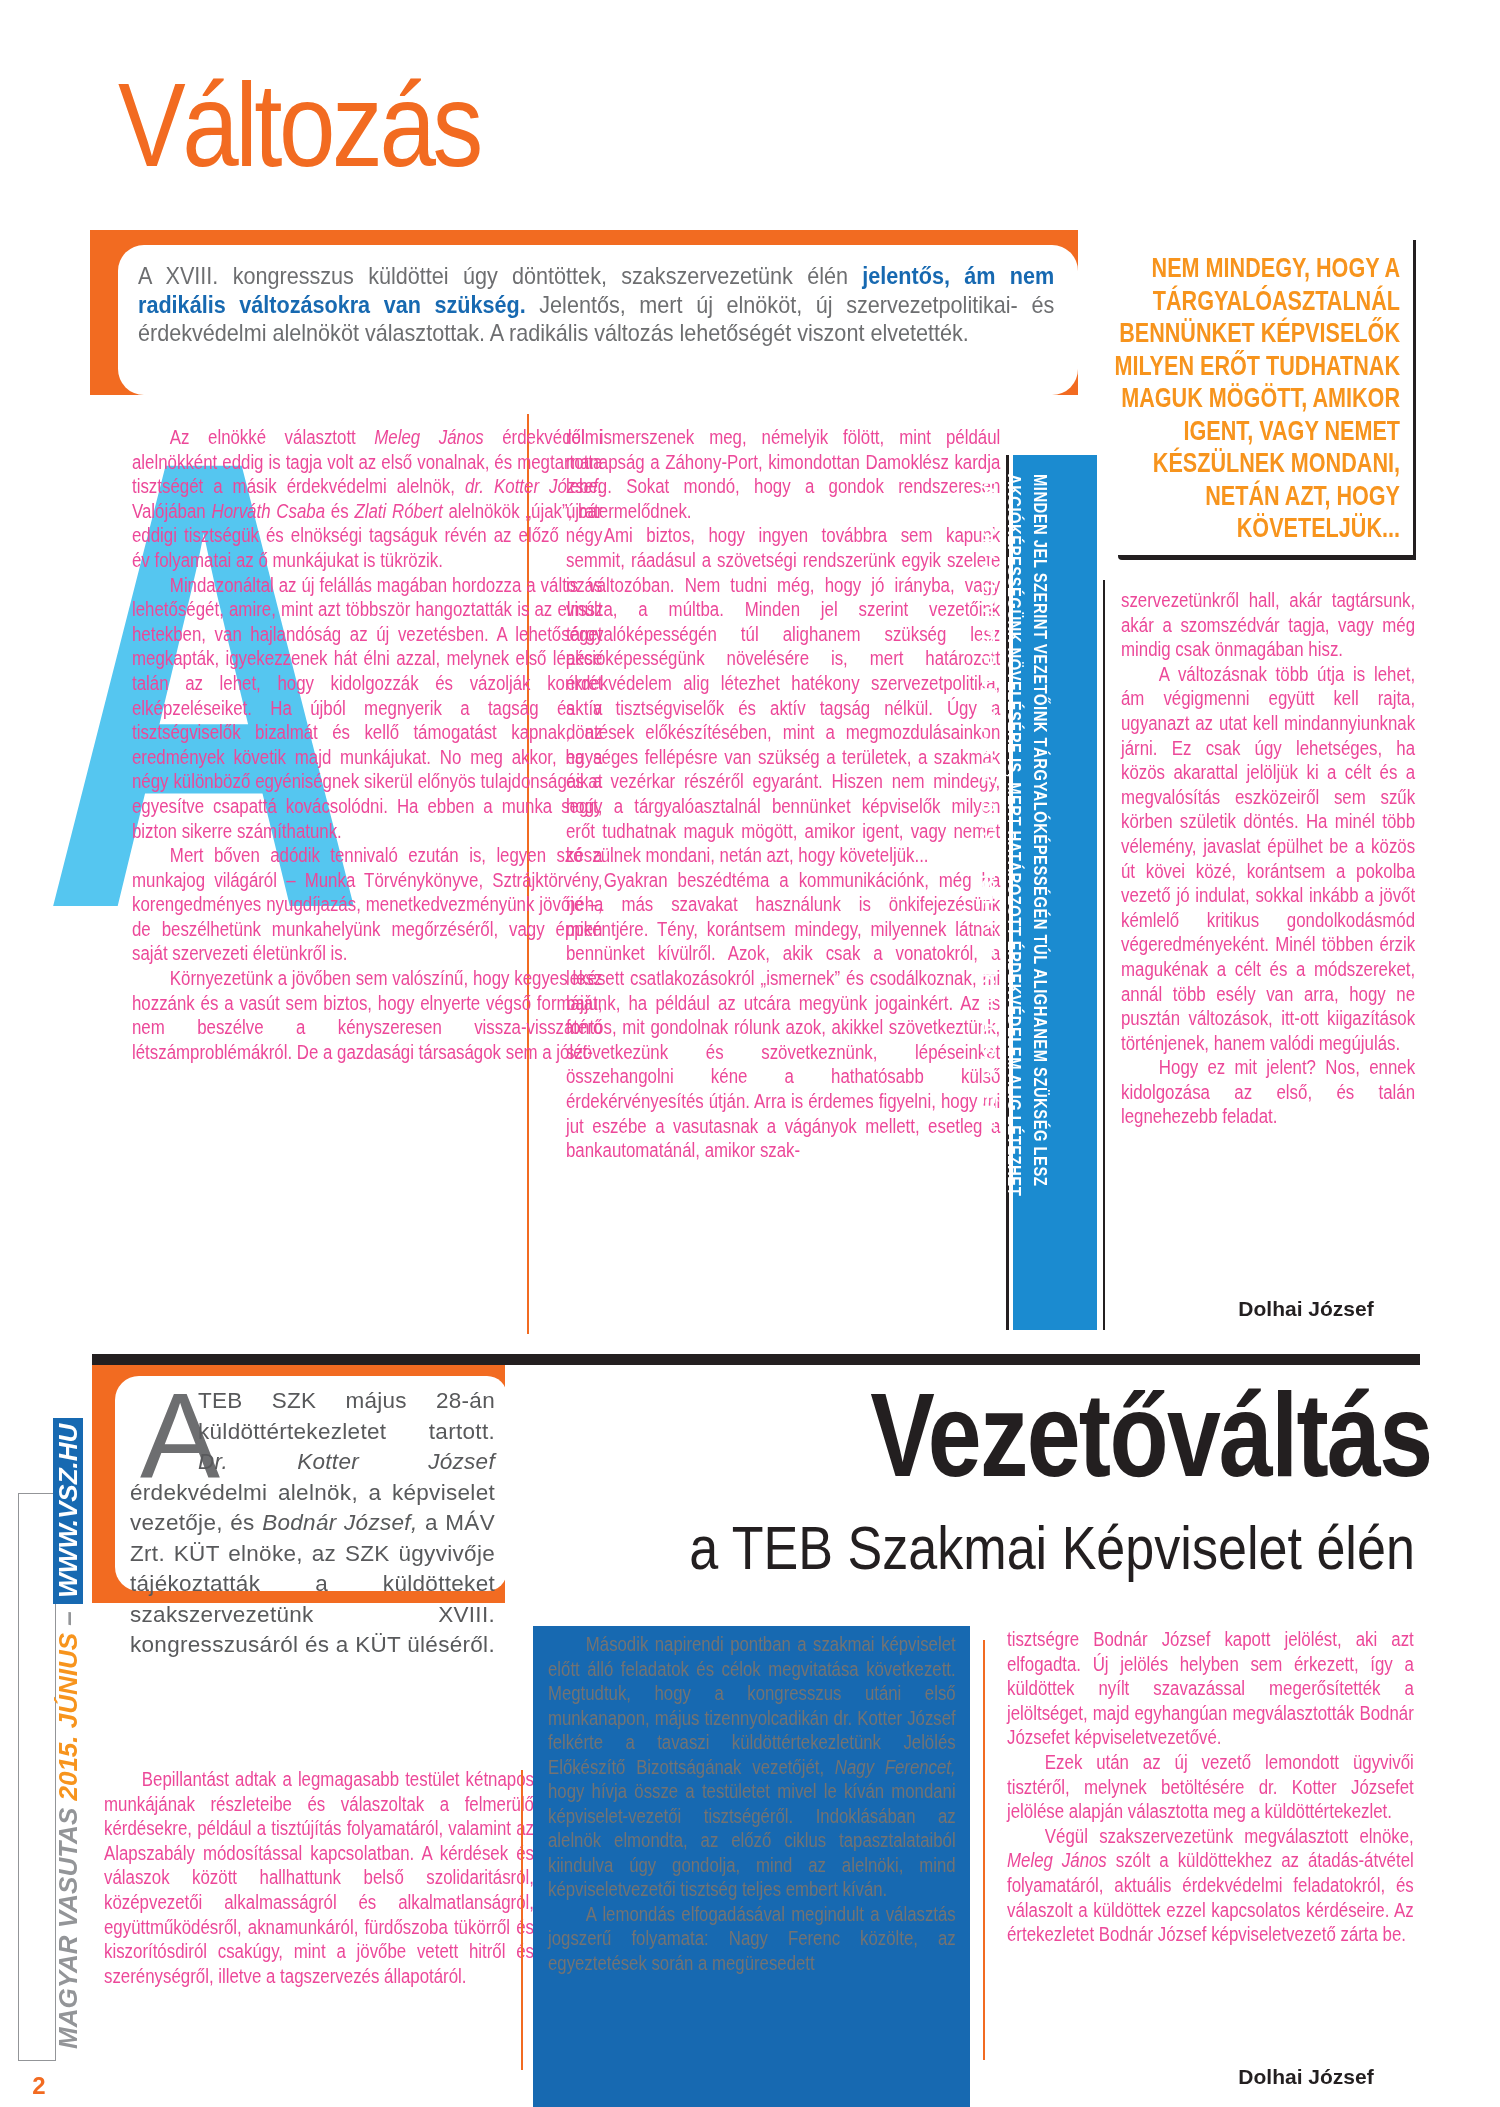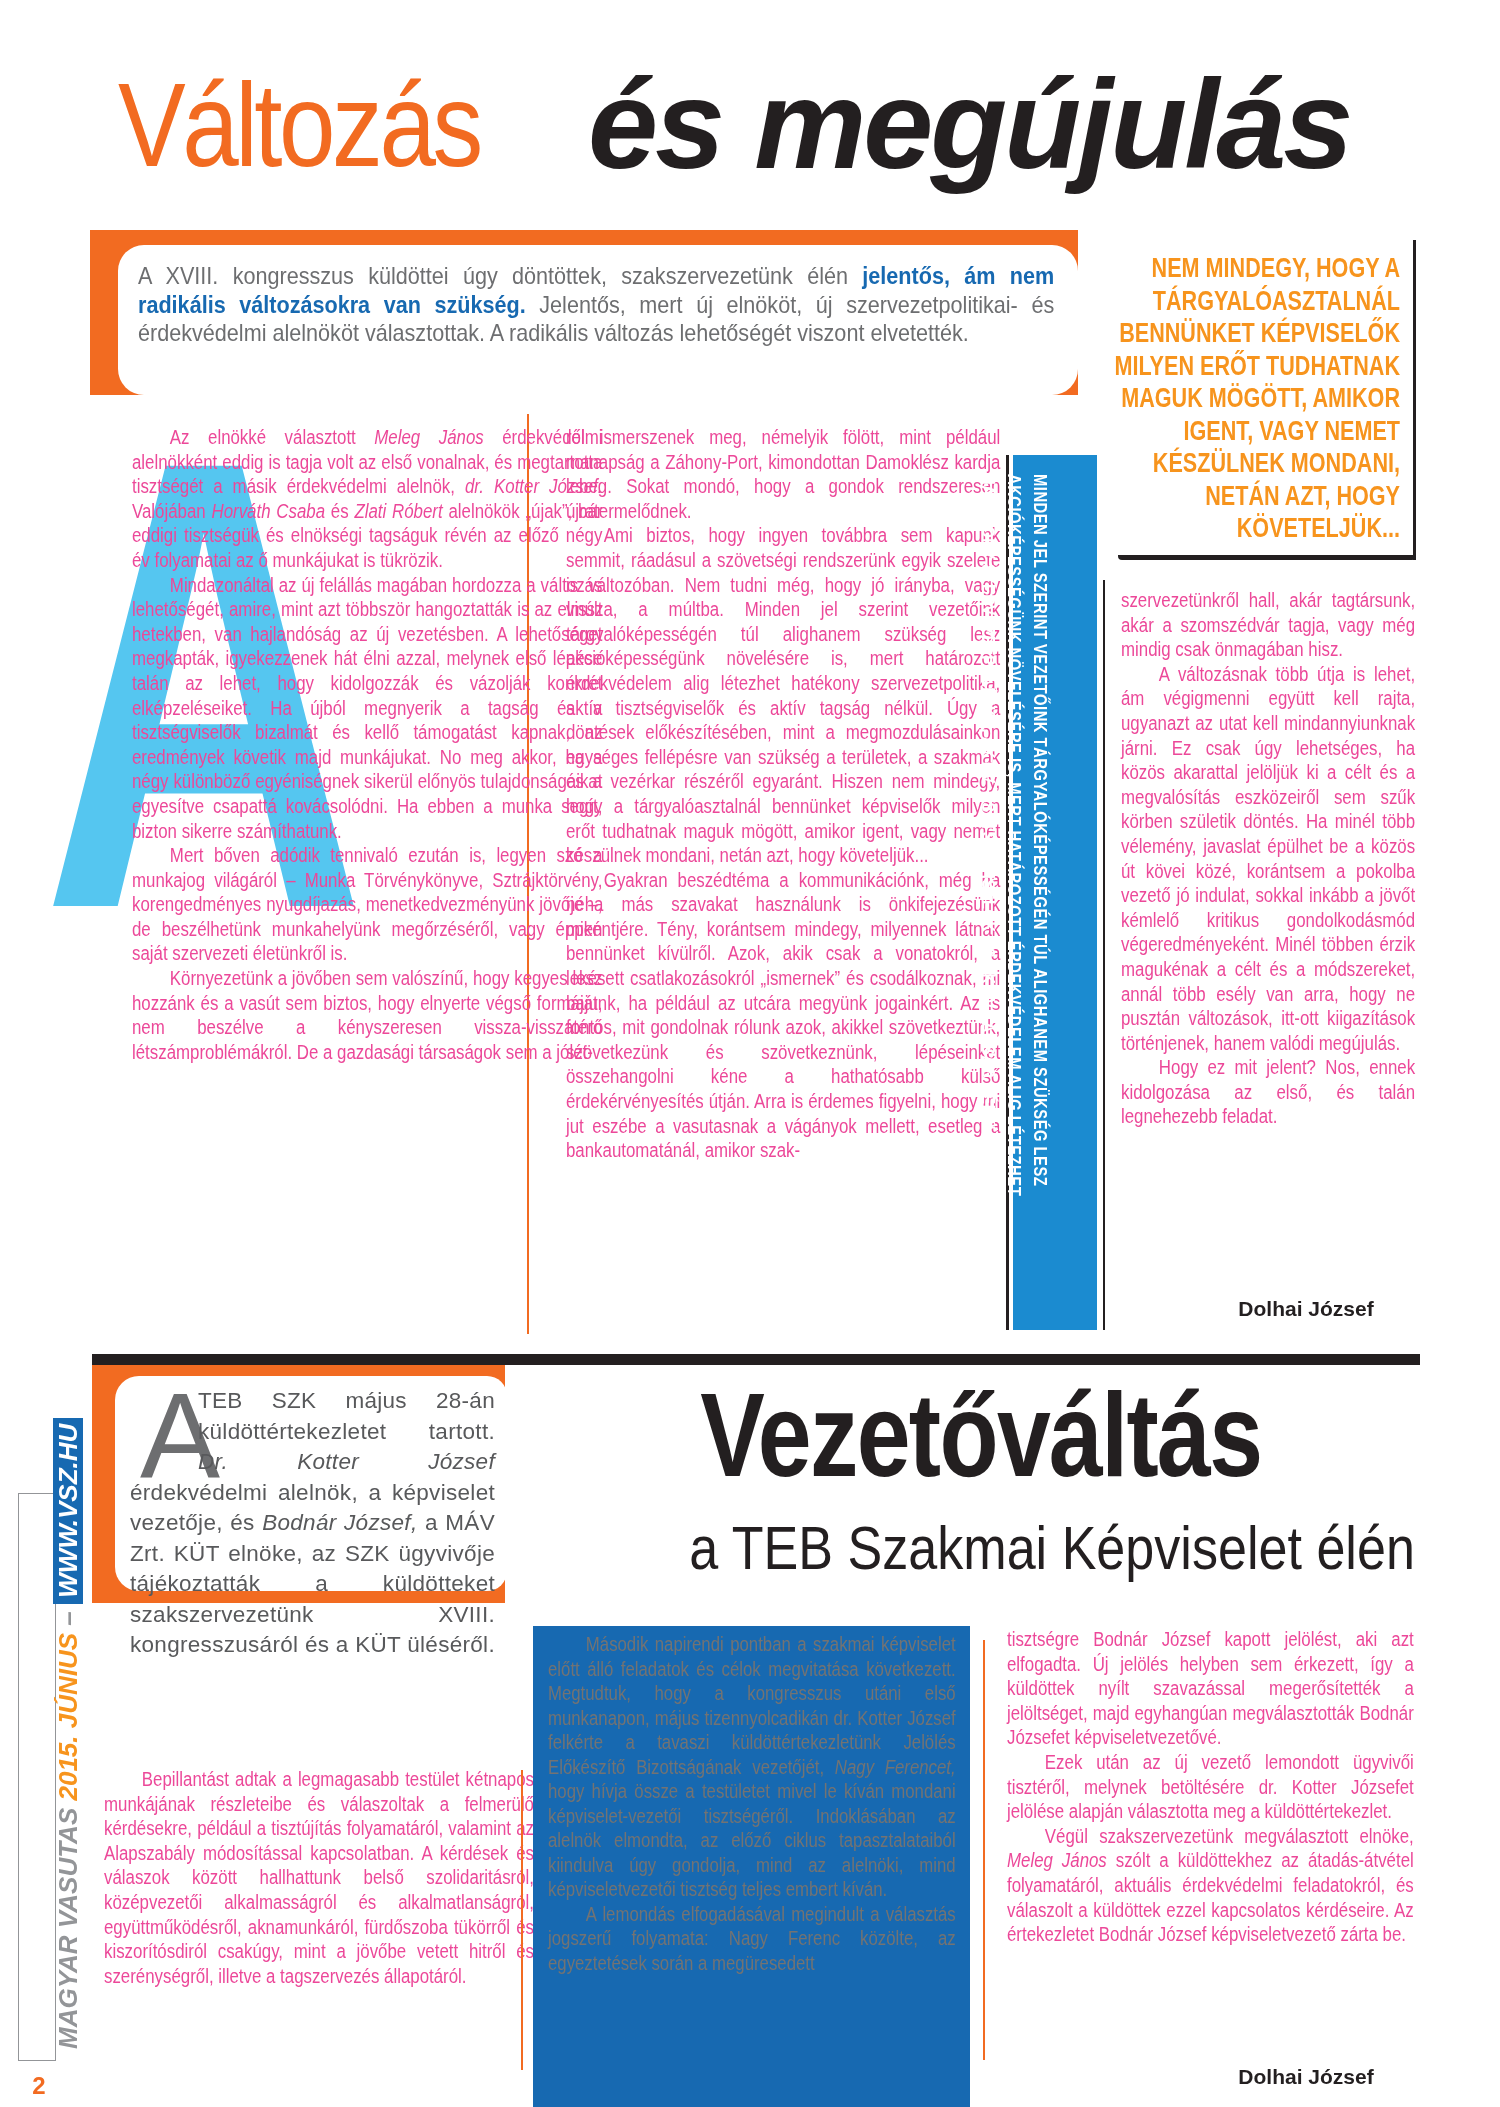--- a/index.html
+++ b/index.html
@@ -48,21 +48,21 @@
 
   
   #rule2 { left: 92px; top: 1354px; width: 1328px; height: 11px; background: #231f20; }
   #lead2-frame { left: 92px; top: 1365px; width: 413px; height: 238px; background: #f26b21; }
   #lead2-box { left: 115px; top: 1376px; width: 392px; height: 215px; background: #fff; border-radius: 24px 20px 20px 24px; }
   #lead2-cap { left: 140px; top: 1380px; font-size: 120px; line-height: 110px; color: #6d6e70; font-family: "Liberation Sans", sans-serif; }
   #lead2-text { left: 130px; top: 1386px; width: 365px; font-size: 22.5px; line-height: 30.5px; color: #58595b; text-align: justify; letter-spacing: 0.3px; }
   #lead2-text .indent { float: left; width: 68px; height: 88px; }
   #lead2-text em { font-style: italic; }
 
-  #title2 { left: 577px; top: 1370px; width: 835px; font-weight: bold; font-size: 118px; line-height: 130px; color: #231f20; letter-spacing: -2px; }
+  #title2 { left: 596px; top: 1370px; width: 835px; text-align: right; font-weight: bold; font-size: 118px; line-height: 130px; color: #231f20; letter-spacing: -2px; }
   #title2 span { display: inline-block; transform: scaleX(0.82); transform-origin: right center; }
   #subtitle2 { left: 495px; top: 1510px; width: 920px; text-align: right; font-size: 62px; line-height: 75px; color: #231f20; }
   #subtitle2 span { display: inline-block; transform: scaleX(0.84); transform-origin: right center; }
 
   #col5 { left: 104px; top: 1767px; width: 476px; }
   #divider-orange2 { left: 521px; top: 1770px; width: 2px; height: 300px; background: #f26b21; }
 
   #bluebox { left: 533px; top: 1626px; width: 437px; height: 481px; background: #1769b1; }
   #col6 { left: 548px; top: 1632px; width: 475px; color: #fff; font-size: 19.5px; line-height: 24.5px; }
   #divider-orange3 { left: 983px; top: 1640px; width: 2px; height: 420px; background: #f26b21; }
@@ -74,21 +74,20 @@
   #side-text .s-gray { color: #939598; }
   #side-text .s-orange { color: #f7941d; }
   #side-text .s-web { background: #1769b1; color: #fff; padding: 0 6px; }
   #page-num { left: 22px; top: 2072px; width: 34px; text-align: center; color: #f26b21; font-weight: bold; font-size: 24px; }
 </style>
 </head>
 <body>
 
 <div id="title1" class="abs">
   <span class="t-light">Változás</span>
-  <span class="t-bold">és megújulás</span>
 </div>
 
 <div id="lead1-frame" class="abs"></div>
 <div id="lead1-box" class="abs"></div>
 <div id="lead1-text" class="abs"><span>A XVIII. kongresszus küldöttei úgy döntöttek, szakszervezetünk élén </span><span class="hl">jelentős, ám nem radikális változásokra van szükség.</span><span> Jelentős, mert új elnököt, új szervezetpolitikai- és érdekvédelmi alelnököt választottak. A radikális változás lehetőségét viszont elvetették.</span></div>
 
 <div id="dropcap1" class="abs">A</div>
 
 <div id="divider-orange" class="abs"></div>
 

